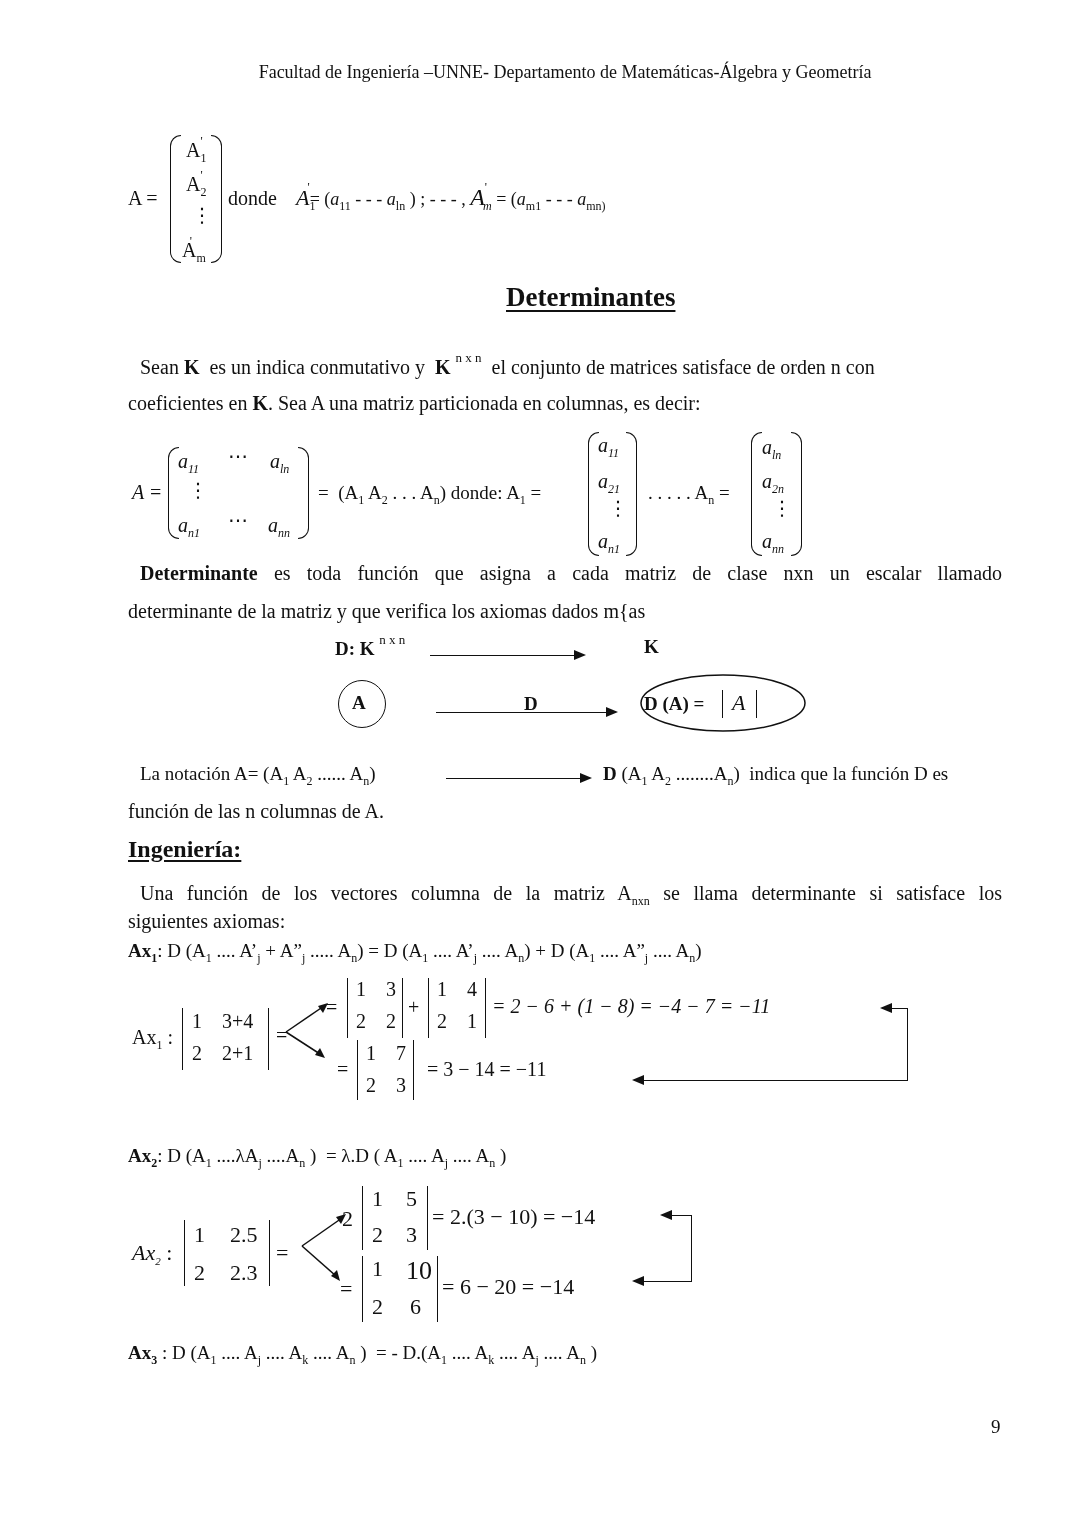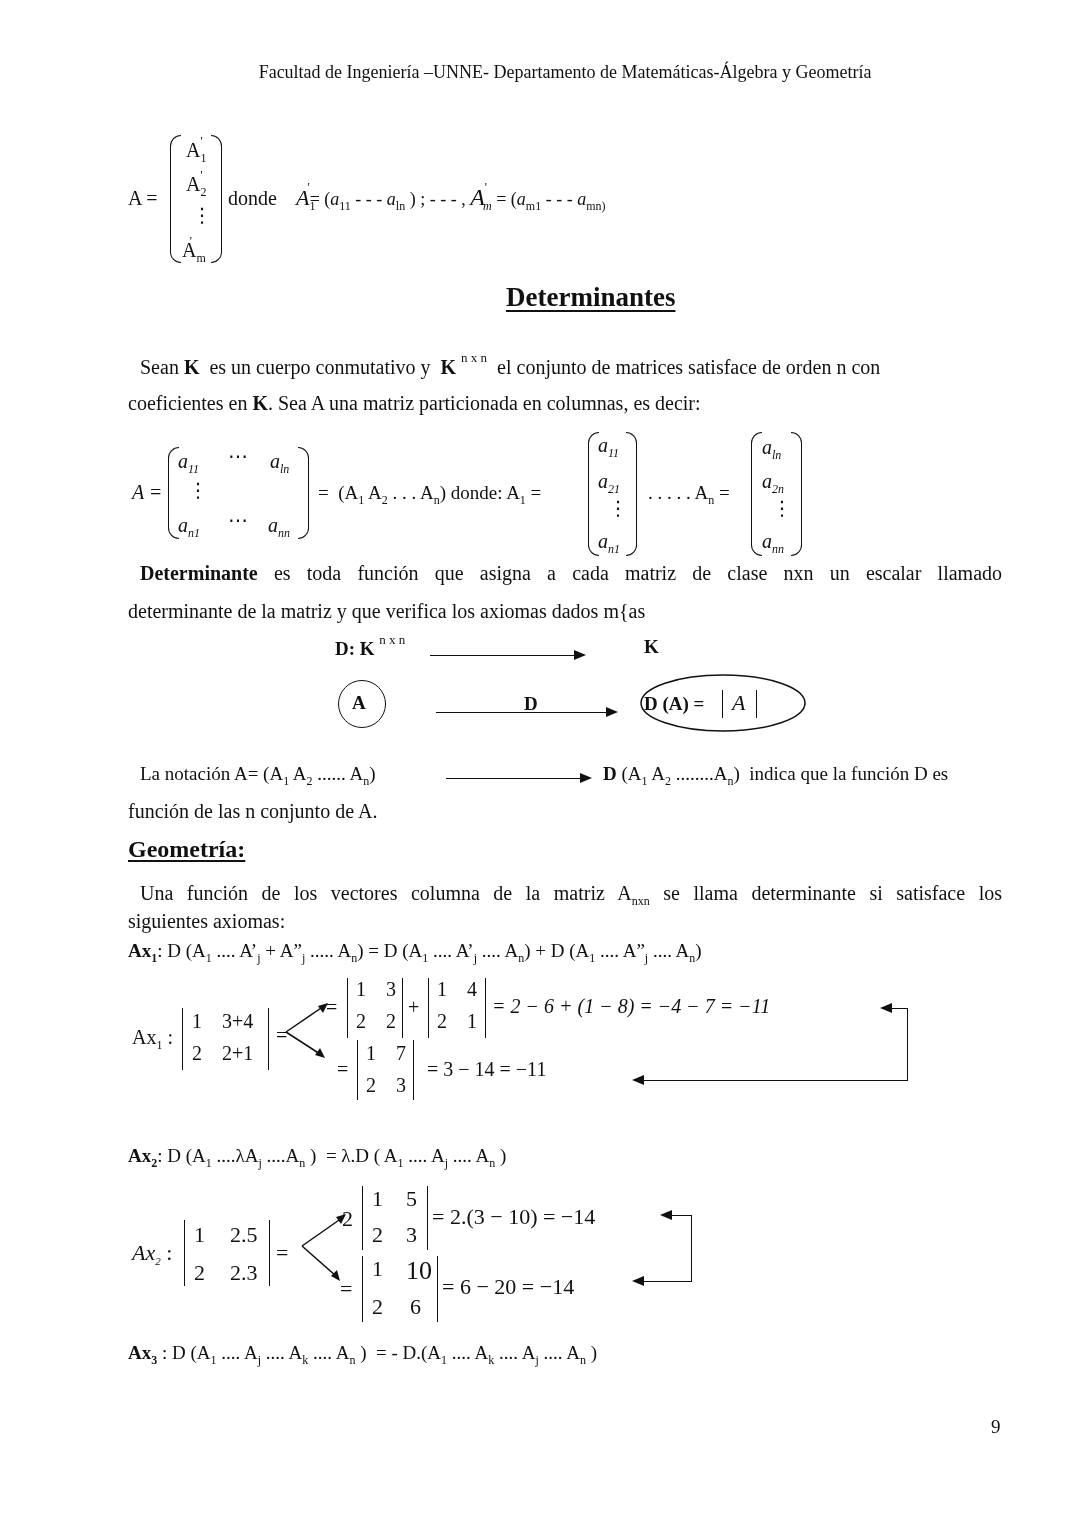--- a/index.html
+++ b/index.html
@@ -43,21 +43,21 @@
   <div class="abs t20" style="left:228px; top:187px;">donde</div>
   <div class="abs" style="left:296px; top:184px; font-size:22px;">
     <span class="i">A</span><sub>1</sub><sup style="margin-left:-8px;position:relative;top:-6px;">'</sup><span style="font-size:18px;">= (<span class="i">a</span><sub>11</sub> - - -  <span class="i">a</span><sub>ln</sub> ) ; - - - , </span>
     <span class="i" style="font-size:24px;">A</span><sup style="position:relative;top:-6px;">'</sup><sub class="i" style="margin-left:-4px;">m</sub><span style="font-size:18px;"> = (<span class="i">a</span><sub>m1</sub> - - - <span class="i">a</span><sub>mn)</sub></span>
   </div>
 </div>
 
 <div class="abs title">Determinantes</div>
 
 <div class="abs t20" style="left:140px; top:354px;">
-  <span>Sean</span> <b>K</b>&nbsp; <span>es un cuerpo conmutativo y</span>&nbsp; <b>K</b> <sup class="sm" style="position:relative;top:-4px;">n x n</sup>&nbsp; <span>el conjunto de matrices satisface de orden  n  con</span>
+  <span>Sean</span> <b>K</b>&nbsp; <span>es un indica conmutativo y</span>&nbsp; <b>K</b> <sup class="sm" style="position:relative;top:-4px;">n x n</sup>&nbsp; <span>el conjunto de matrices satisface de orden  n  con</span>
 </div>
 <div class="abs t20" style="left:128px; top:392px;">
   <span>coeficientes en</span> <b>K</b><span>. Sea A una matriz particionada en columnas, es decir:</span>
 </div>
 
 <div>
   <div class="abs t20 i" style="left:132px; top:481px;">A =</div>
   <div class="paren-l" style="left:168px; top:447px; height:90px;"></div>
   <div class="abs t20 i" style="left:178px; top:450px;">a<sub>11</sub></div>
   <div class="abs t20" style="left:228px; top:444px;">⋯</div>
@@ -105,23 +105,23 @@
   <div class="abs t19 b" style="left:644px; top:693px;">D (A) =</div>
   <div class="bar" style="left:722px; top:690px; height:28px;"></div>
   <div class="abs i" style="left:732px; top:690px; font-size:22px;">A</div>
   <div class="bar" style="left:756px; top:690px; height:28px;"></div>
 </div>
 
 <div class="abs t19" style="left:140px; top:763px;">La notación A= (A<sub>1</sub> A<sub>2</sub> ...... A<sub>n</sub>)</div>
 <div class="hline" style="left:446px; top:778px; width:134px;"></div>
 <div class="arrow-r" style="left:580px; top:773px;"></div>
 <div class="abs t19" style="left:603px; top:763px;"><b>D</b> (A<sub>1</sub> A<sub>2</sub> ........A<sub>n</sub>) &nbsp;indica que la función D es</div>
-<div class="abs t20" style="left:128px; top:800px;">función de las n conjunto de A.</div>
-
-<div class="abs subtitle">Geometría:</div>
+<div class="abs t20" style="left:128px; top:800px;">función de las n columnas de A.</div>
+
+<div class="abs subtitle">Ingeniería:</div>
 
 <div class="abs para" style="left:140px; width:862px; top:878px; line-height:30px;">Una función de los vectores columna de la matriz A<sub>nxn</sub> se llama determinante si satisface los</div>
 <div class="abs t20" style="left:128px; top:910px;">siguientes axiomas:</div>
 
 <div class="abs t19" style="left:128px; top:940px;">
   <b>Ax<sub>1</sub></b>: D (A<sub>1</sub> .... A’<sub>j</sub> + A”<sub>j</sub> ..... A<sub>n</sub>) = D (A<sub>1</sub> .... A’<sub>j</sub> .... A<sub>n</sub>) + D (A<sub>1</sub> .... A”<sub>j</sub> .... A<sub>n</sub>)
 </div>
 
 <div>
   <div class="abs t20" style="left:132px; top:1026px;">Ax<sub>1</sub> :</div>

